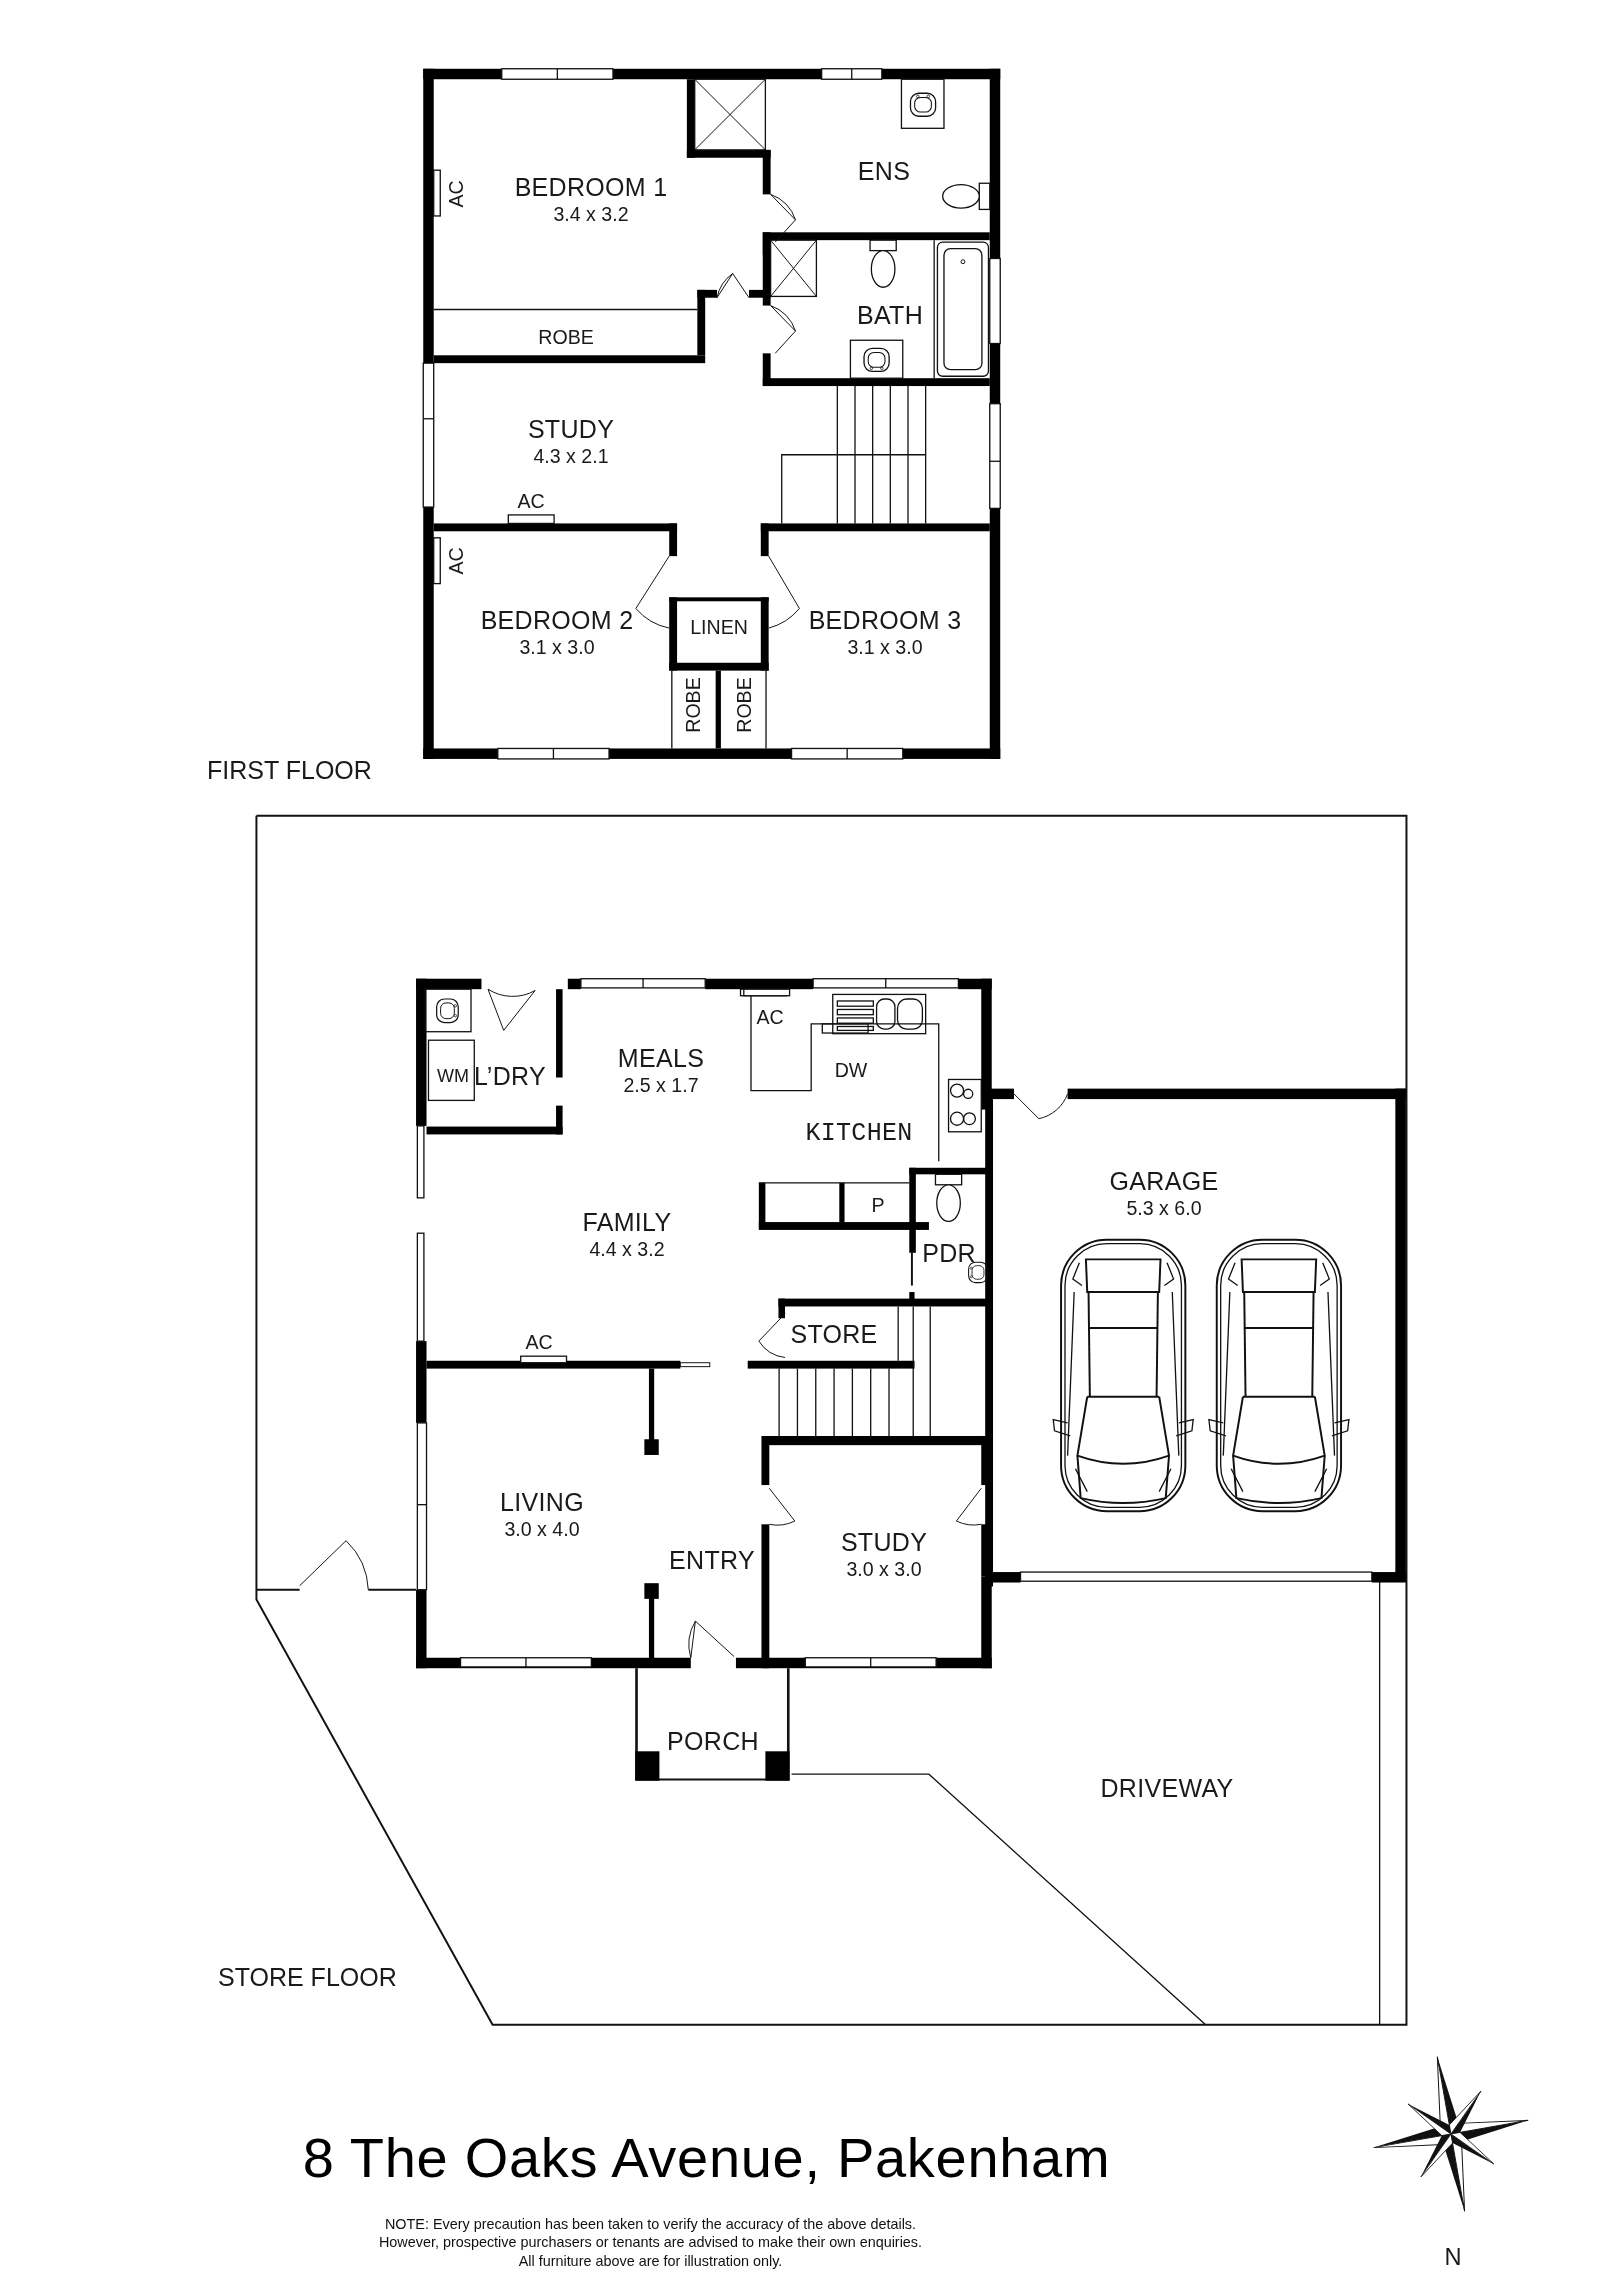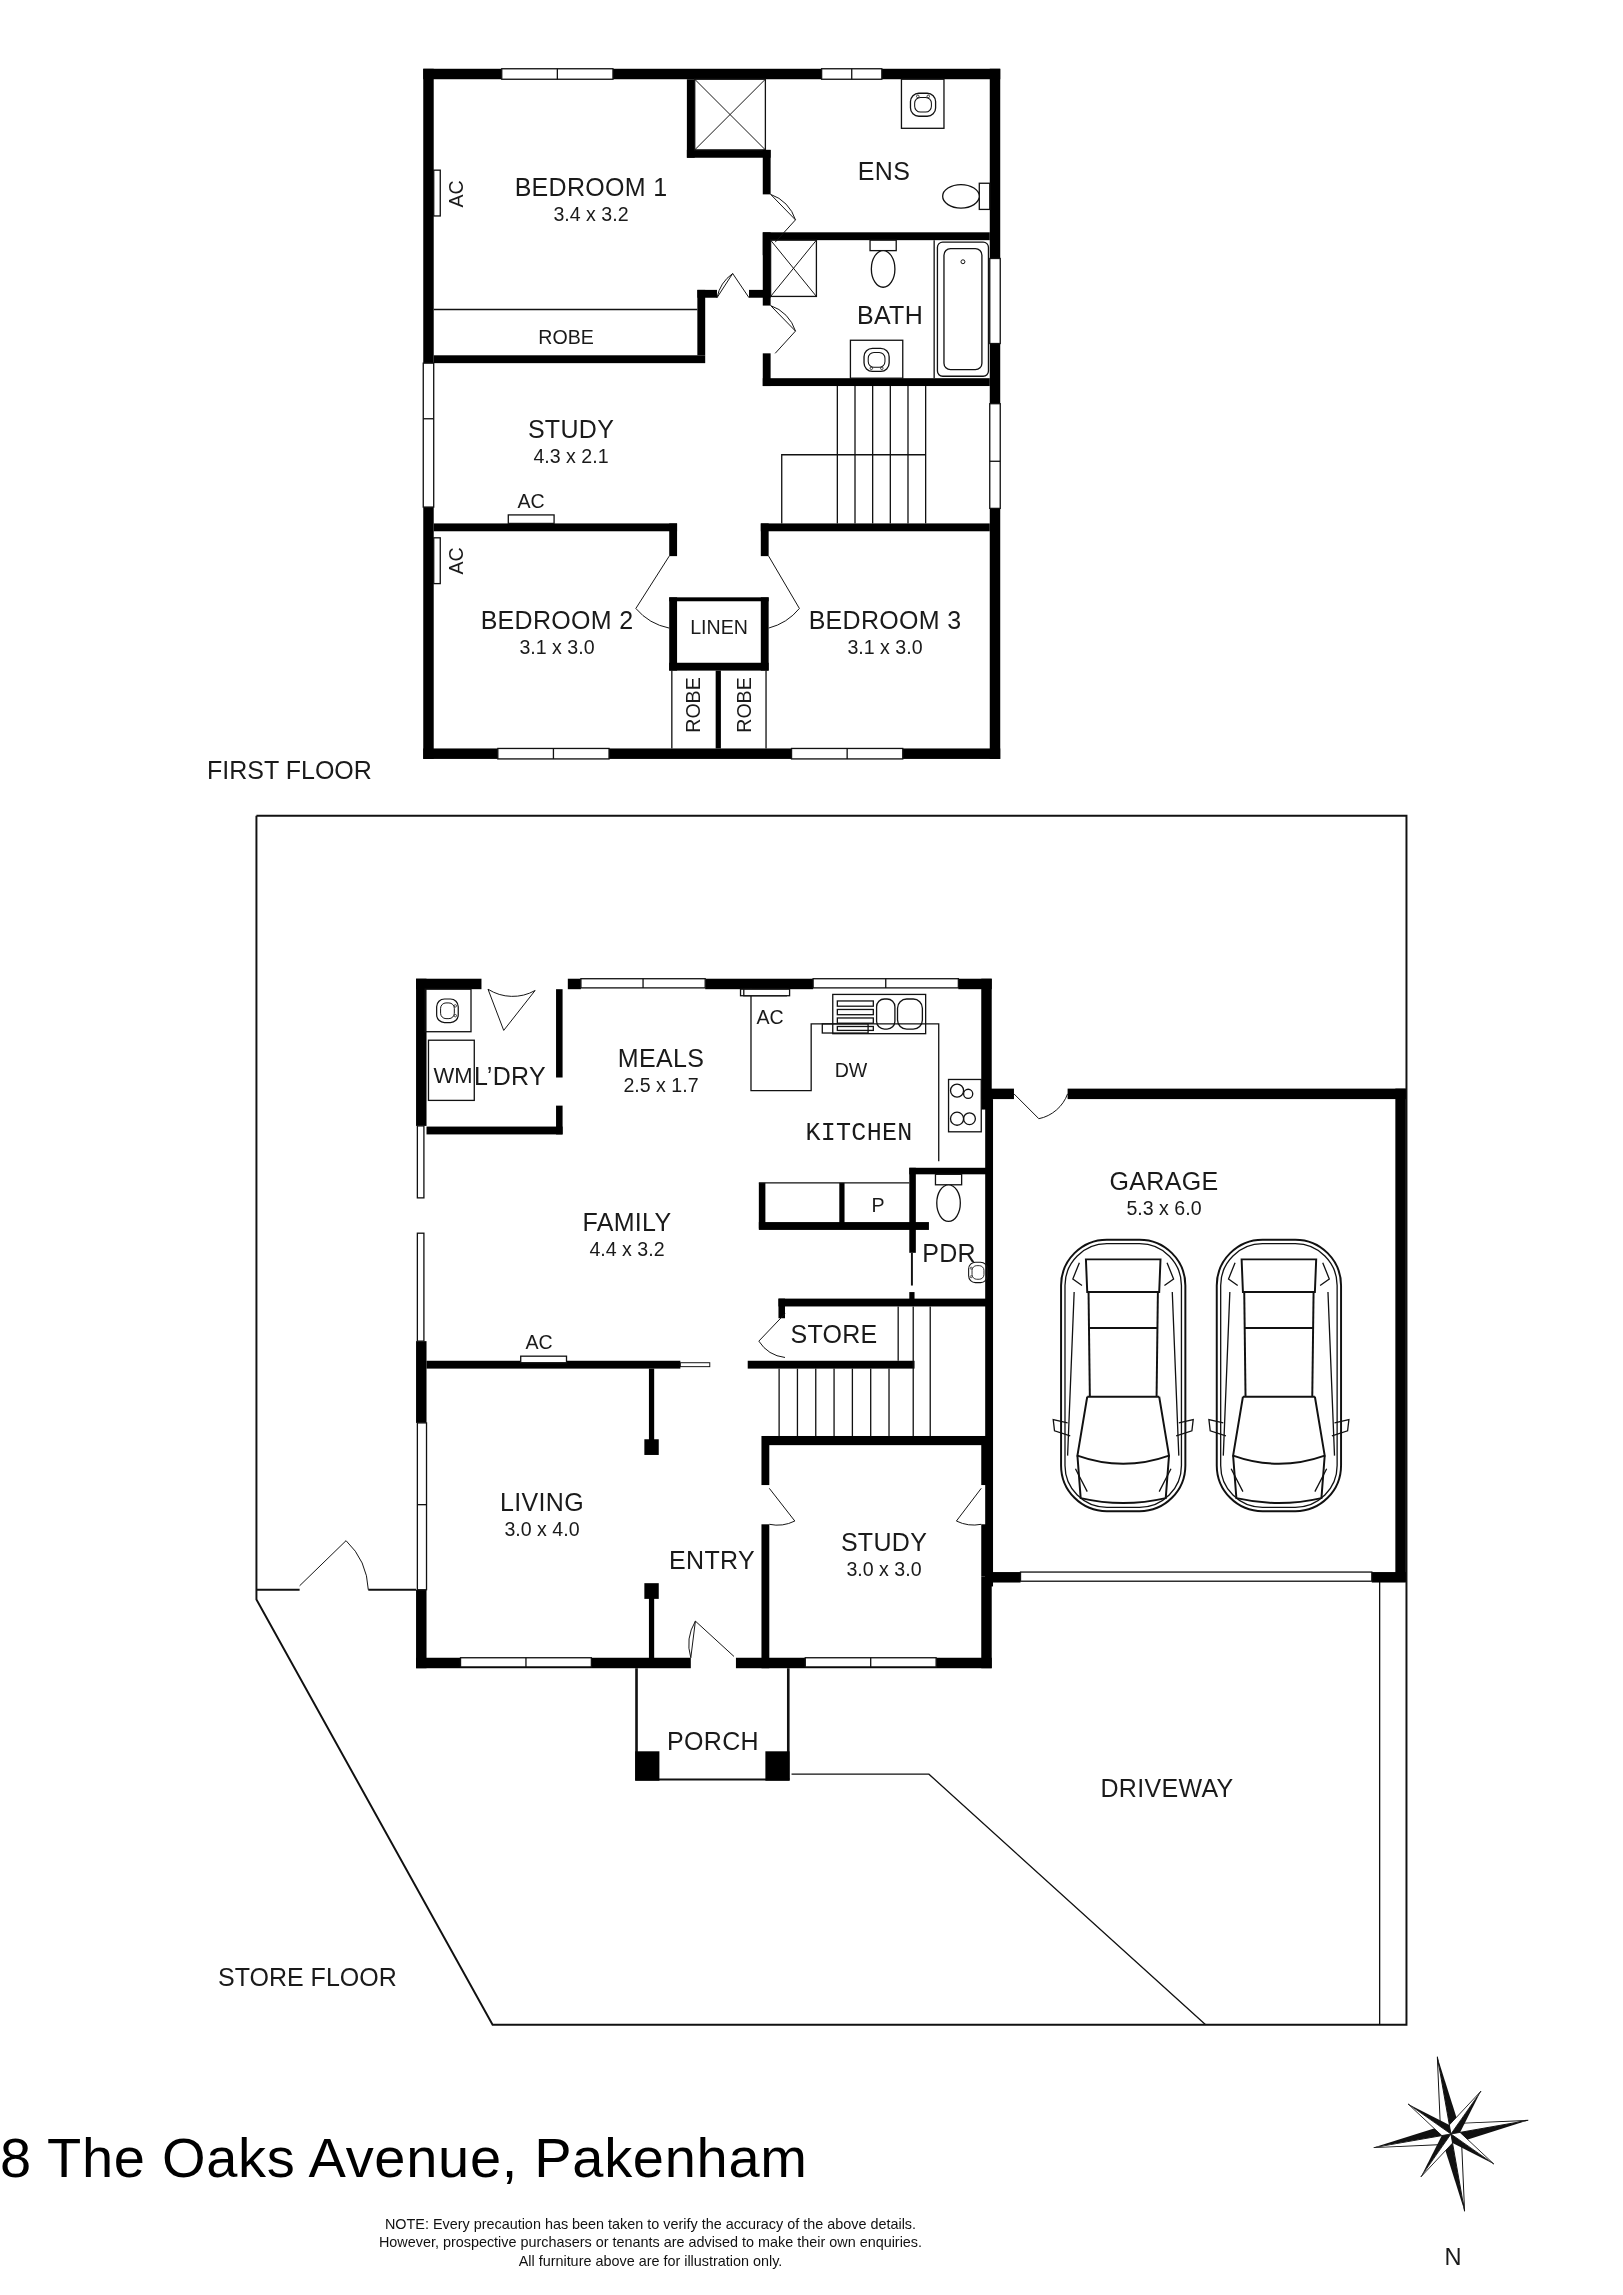--- a/index.html
+++ b/index.html
@@ -4,21 +4,21 @@
 <style>
   html, body { margin:0; padding:0; background:#ffffff; }
   body { width:1623px; height:2295px; position:relative; overflow:hidden; font-family:"Liberation Sans", sans-serif; color:#1a1a1a; }
   #plan { position:absolute; left:0; top:0; width:1623px; height:2295px; }
   .lbl { position:absolute; white-space:nowrap; transform:translate(-50%,-50%); text-align:center; line-height:1; color:#1a1a1a; font-family:"Liberation Sans", sans-serif; }
   .room-name { font-size:25px; letter-spacing:0.3px; }
   .room-dim { font-size:19.6px; margin-top:5.2px; display:block; }
   .small { font-size:19.6px; }
   .rot { transform:translate(-50%,-50%) rotate(-90deg); }
   .floor-label { position:absolute; font-size:25px; font-family:"Liberation Sans", sans-serif; color:#1a1a1a; white-space:nowrap; }
-  #title { position:absolute; left:0; width:1413px; top:2125px; font-size:56px; color:#000; font-family:"Liberation Sans", sans-serif; letter-spacing:0.7px; }
+  #title { position:absolute; left:0; width:1413px; top:2125px; text-align:center; font-size:56px; color:#000; font-family:"Liberation Sans", sans-serif; letter-spacing:0.7px; }
   #note { position:absolute; left:0; width:1301px; top:2215px; text-align:center; font-size:14.4px; line-height:18.3px; color:#111; font-family:"Liberation Sans", sans-serif; }
   #north { position:absolute; left:1453px; top:2244px; font-size:23.6px; transform:translateX(-50%); font-family:"Liberation Sans", sans-serif; }
 </style>
 </head>
 <body>
 
 <svg id="plan" viewBox="0 0 2481 3508" xmlns="http://www.w3.org/2000/svg">
   <defs>
     <g id="car">
       <rect x="0" y="0" width="190" height="415" rx="70" fill="none" stroke="#111" stroke-width="3"></rect>
@@ -350,21 +350,21 @@
   <span class="room-dim">3.1 x 3.0</span>
 </div>
 <div class="lbl small" style="left:719px;top:628px;">LINEN</div>
 <div class="lbl small rot" style="left:694px;top:705px;">ROBE</div>
 <div class="lbl small rot" style="left:745px;top:705px;">ROBE</div>
 <div class="lbl small rot" style="left:457px;top:194px;">AC</div>
 <div class="lbl small" style="left:531px;top:502px;">AC</div>
 <div class="lbl small rot" style="left:457px;top:561px;">AC</div>
 <div class="floor-label" style="left:207px;top:736px;margin-top:20px;">FIRST FLOOR</div>
 
-<div class="lbl small" style="left:453px;top:1076px;font-size:22px;">WM</div>
+<div class="lbl small" style="left:453px;top:1076px;font-size:18px;">WM</div>
 <div class="lbl room-name" style="left:510px;top:1076px;">L’DRY</div>
 <div class="lbl" style="left:661px;top:1071px;">
   <span class="room-name">MEALS</span>
   <span class="room-dim">2.5 x 1.7</span>
 </div>
 <div class="lbl small" style="left:770px;top:1018px;">AC</div>
 <div class="lbl small" style="left:851px;top:1071px;">DW</div>
 <div class="lbl room-name" style="left:859px;top:1133px;font-family:Liberation Mono, monospace;">KITCHEN</div>
 <div class="lbl" style="left:601px;top:1235px;margin-left:26px;">
   <span class="room-name">FAMILY</span>

